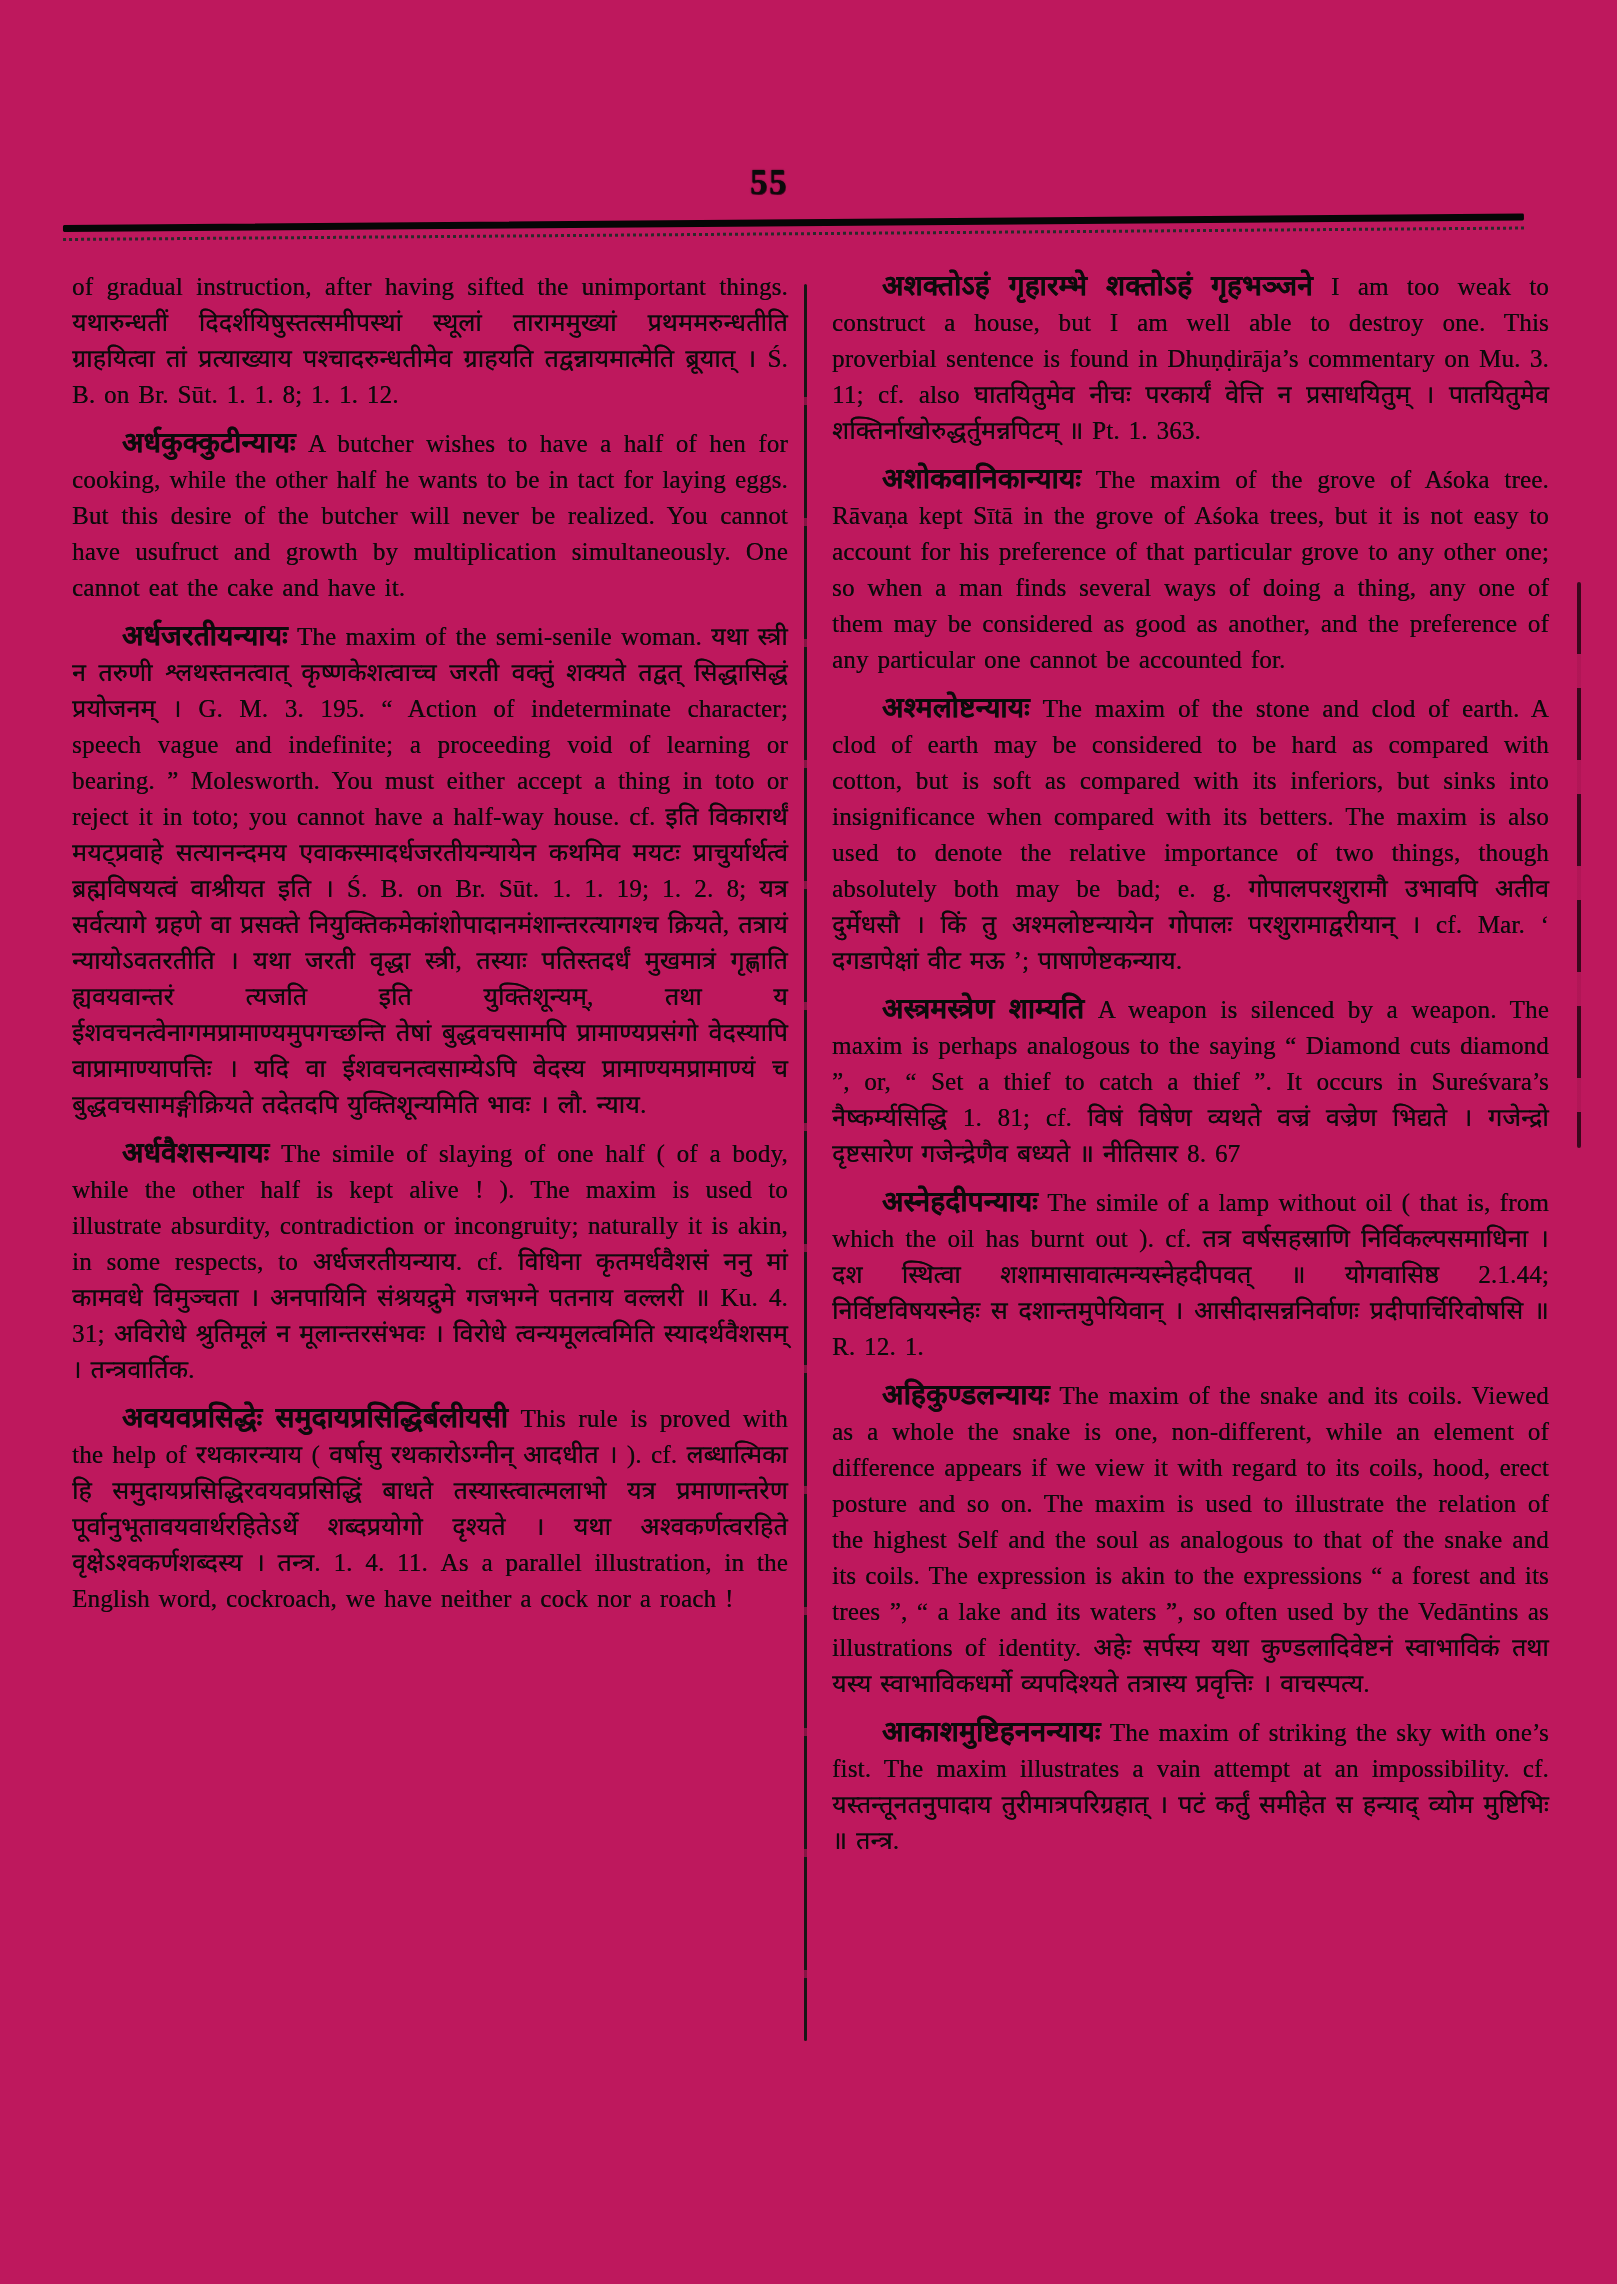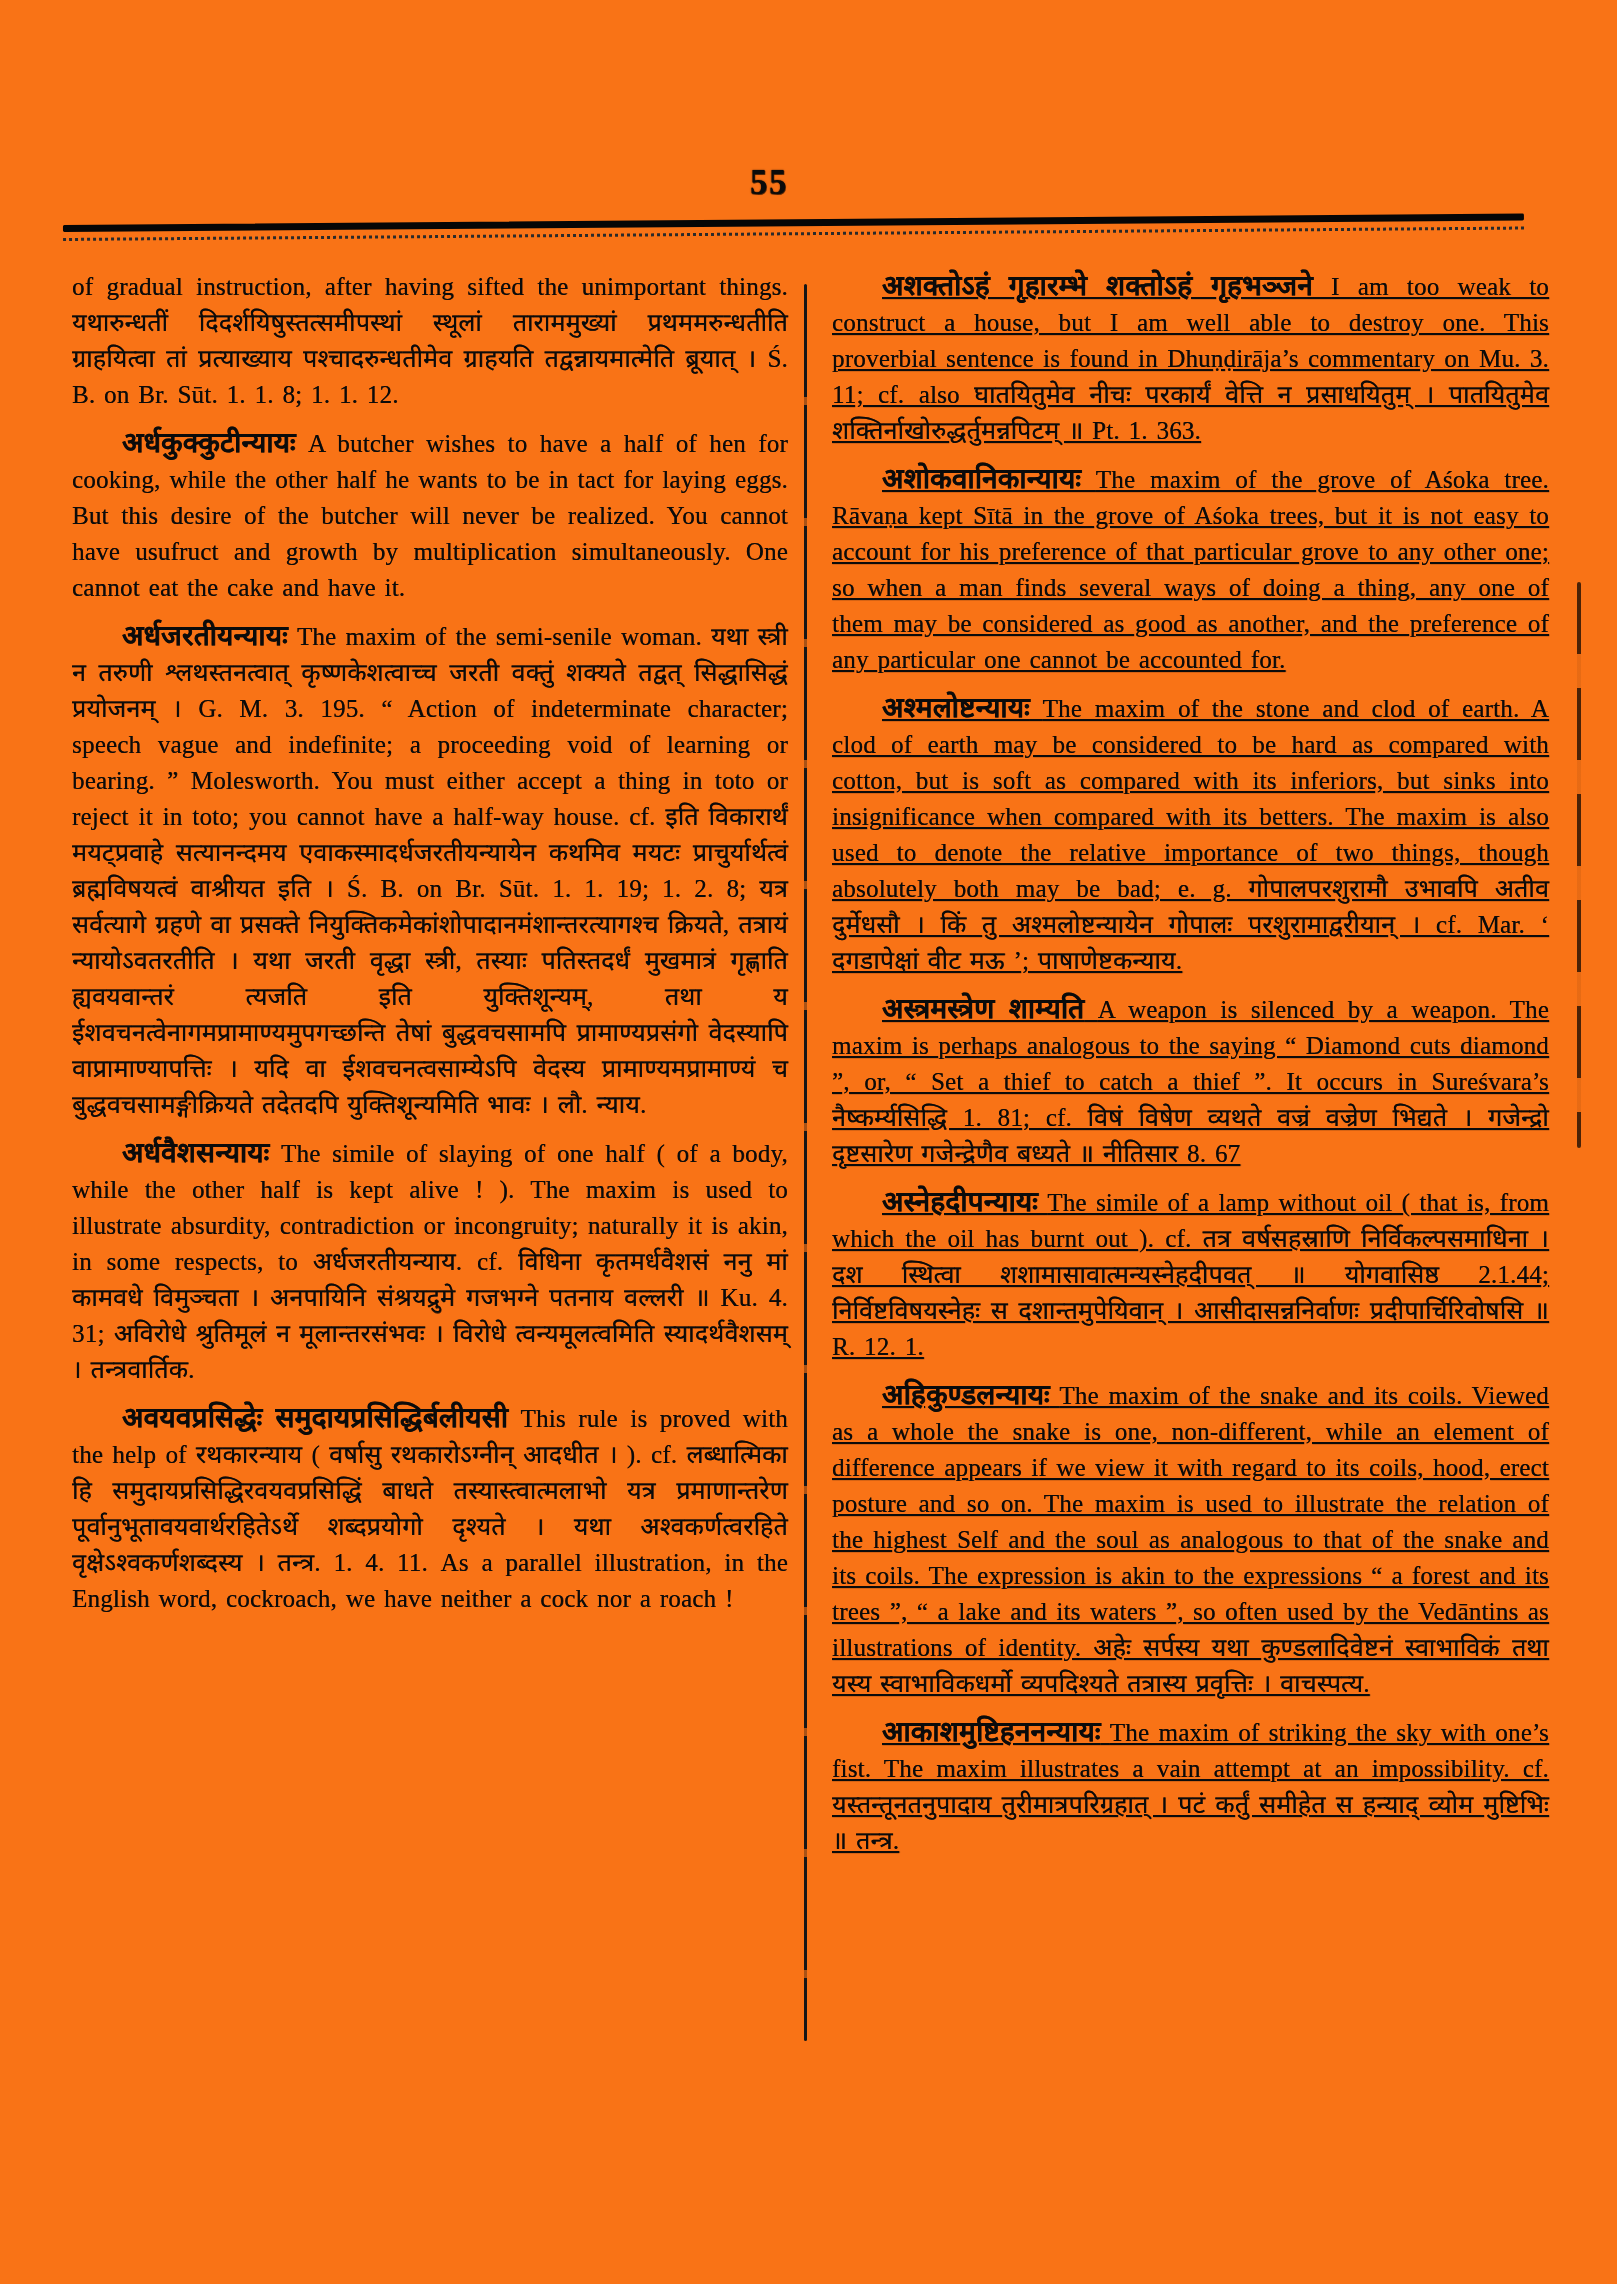--- a/index.html
+++ b/index.html
@@ -4,21 +4,21 @@
 <style>
   html, body { margin:0; padding:0; }
   body {
     width:1617px; height:2284px;
     background:#e9e9e6;
     font-family:"Liberation Serif","DejaVu Serif",serif;
   }
   .page {
     position:relative;
     width:1617px; height:2284px;
-    background:#f97316;
+    background:#be185d;
     overflow:hidden;
     color:#0b0b0b;
   }
   .pagenum {
     position:absolute; left:0; top:163px; width:1538px;
     text-align:center;
     font-size:35px; font-weight:bold; letter-spacing:1.5px;
     text-shadow:0 0 1.5px rgba(0,0,0,.85), 0.8px 0.8px 0 rgba(0,0,0,.6);
   }
   .rule-wrap {
@@ -42,21 +42,21 @@
     border-radius:2.3px;
   }
   .col {
     position:absolute; top:268px;
     text-align:justify;
     font-size:25px; line-height:36px;
     word-spacing:2.3px; letter-spacing:0.2px;
     text-shadow:0.3px 0.2px 0 rgba(10,10,10,.75);
   }
   .col-left  { left:72px;  width:716px; }
-  .col-right { left:832px; width:717px;text-decoration:underline; }
+  .col-right { left:832px; width:717px; }
   p.entry { margin:12px 0 0 0; text-indent:50px; }
   p.entry.first { margin-top:0; }
   p.cont  { margin:0; text-indent:0; }
   .hw { font-weight:bold; font-size:28px; }
 </style>
 </head>
 <body>
 
 <div class="page">
 

